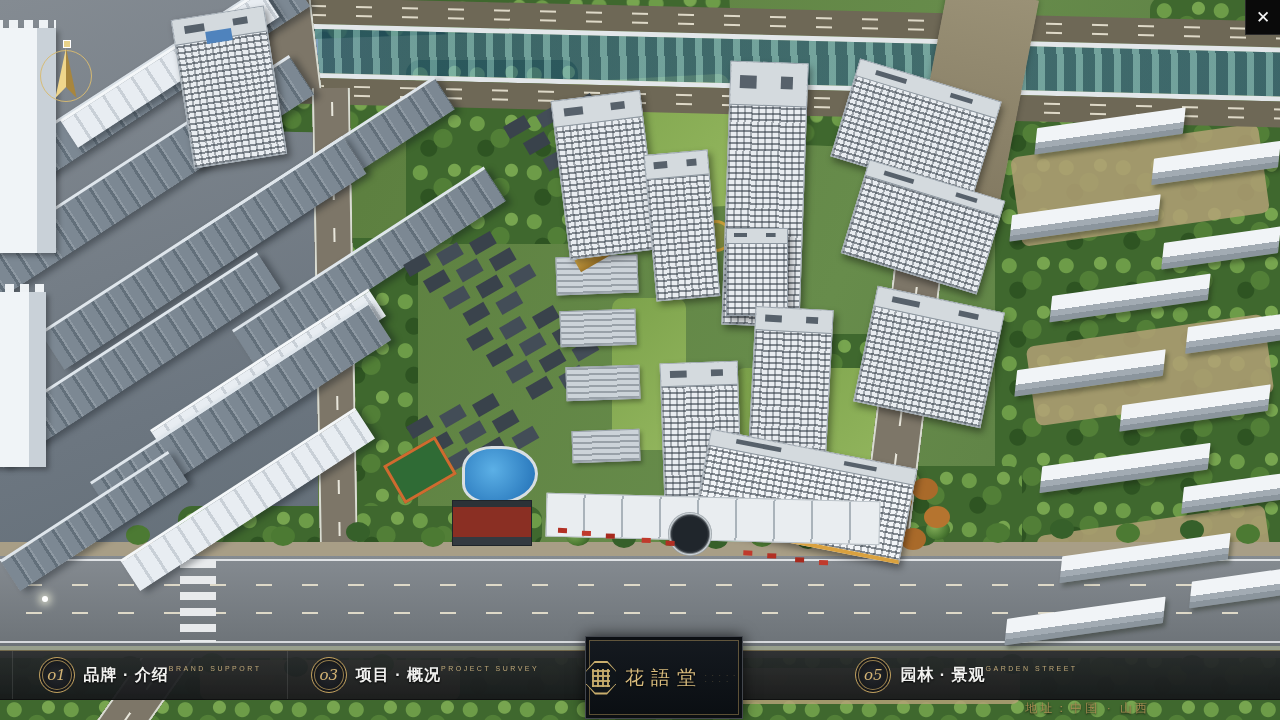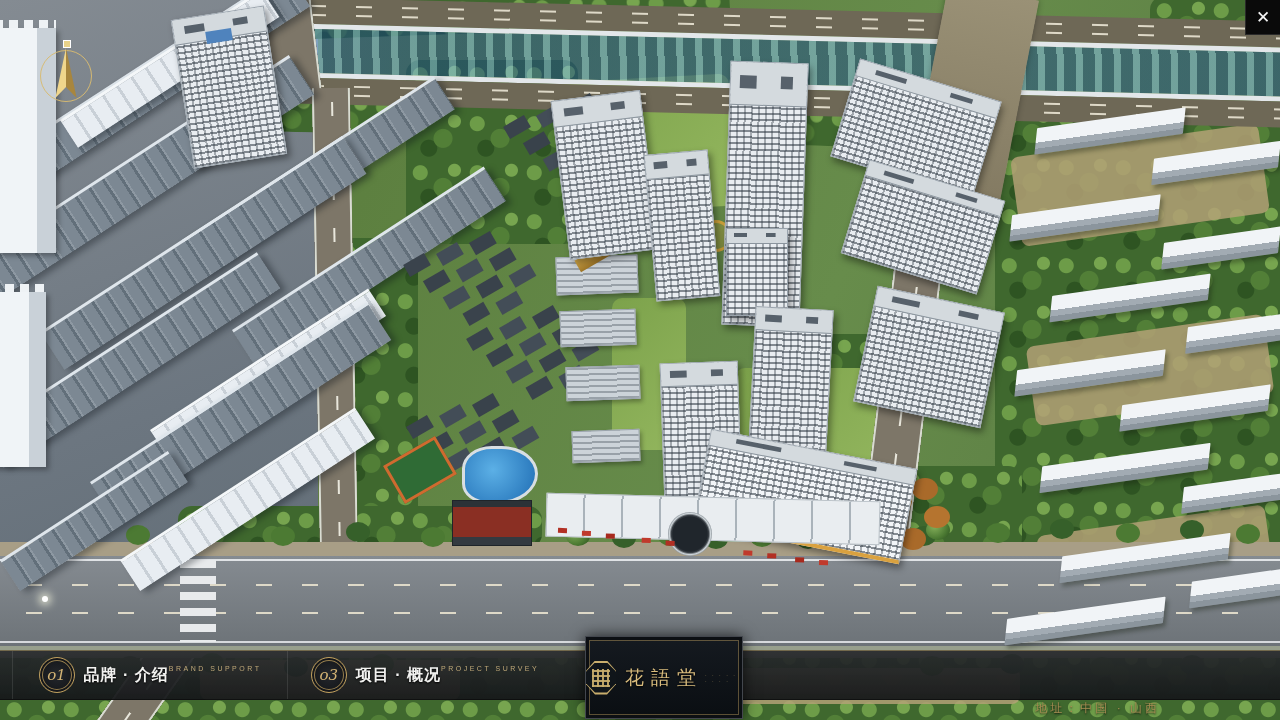--- a/index.html
+++ b/index.html
@@ -80,21 +80,21 @@
     display:flex;align-items:center;justify-content:center;}
   .seal-inner{width:30px;height:30px;background:#10151a;
     clip-path:polygon(30% 0,70% 0,100% 30%,100% 70%,70% 100%,30% 100%,0 70%,0 30%);
     background-image:repeating-linear-gradient(90deg,rgba(202,174,109,.9) 0 2px,transparent 2px 5px),
                      repeating-linear-gradient(0deg,rgba(202,174,109,.9) 0 2px,transparent 2px 5px);
     background-size:18px 18px;background-position:center;background-repeat:no-repeat;}
   .logo-title{font-family:"DejaVu Serif",serif;font-size:19px;color:#d9bc7d;letter-spacing:7px;padding-left:7px;
     text-shadow:0 1px 2px #000;white-space:nowrap;}
   .logo-tag{font-size:5px;color:rgba(203,176,112,.85);letter-spacing:2px;}
 
-  #address{position:absolute;top:700px;right:120px;z-index:42;font-size:12px;color:#a58c52;
+  #address{position:absolute;top:700px;right:130px;z-index:42;font-size:12px;color:#a58c52;
     letter-spacing:3px;text-shadow:0 1px 2px rgba(0,0,0,.8);}
 
   
   #compass{position:absolute;left:36px;top:40px;width:60px;height:64px;z-index:45;}
   #compass .ring{position:absolute;left:4px;top:10px;width:50px;height:50px;border-radius:50%;
     border:1.5px solid rgba(216,186,112,.95);}
   #compass .bead{position:absolute;left:27px;top:0;width:6px;height:6px;background:#e8d28a;border:1px solid #fff;}
   #compass .arrow-l{position:absolute;left:16px;top:8px;width:28px;height:50px;background:#f0d68c;
     clip-path:polygon(50% 0,50% 78%,12% 100%);}
   #compass .arrow-r{position:absolute;left:16px;top:8px;width:28px;height:50px;background:#a8863e;
@@ -290,17 +290,27 @@
       <div id="logo-panel" style="left:0;">
         <div class="seal">
             <div class="seal-inner"></div>
           </div>
         <div class="logo-title">花語堂</div>
         <div class="logo-tag">· · · · · · · · ·</div>
       </div>
     </div>
 
     <div class="nav-group" style="flex:1;padding-right:66px;box-sizing:border-box;">
+      <div class="nav-item">
+        <div class="badge">
+            <span>o5</span>
+          </div>
+        <div class="nav-text">
+          <div class="zh">园林 · 景观</div>
+          <div class="rule"></div>
+          <div class="en">GARDEN STREET</div>
+        </div>
+      </div>
     </div>
   </div>
 
   <div id="address">地址：中国 · 山西</div>
 </div>
 
 </body></html>

